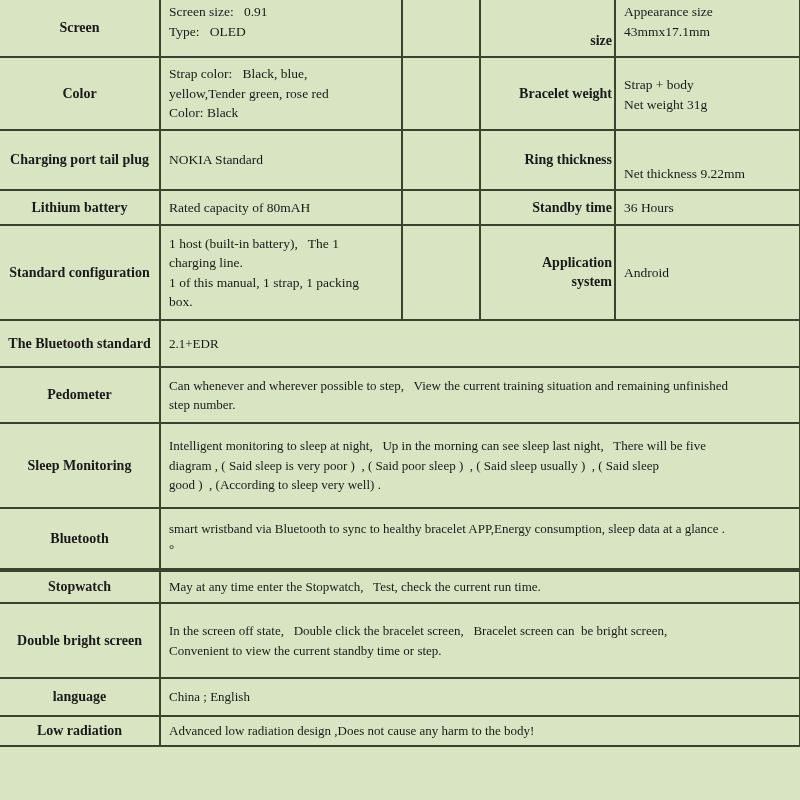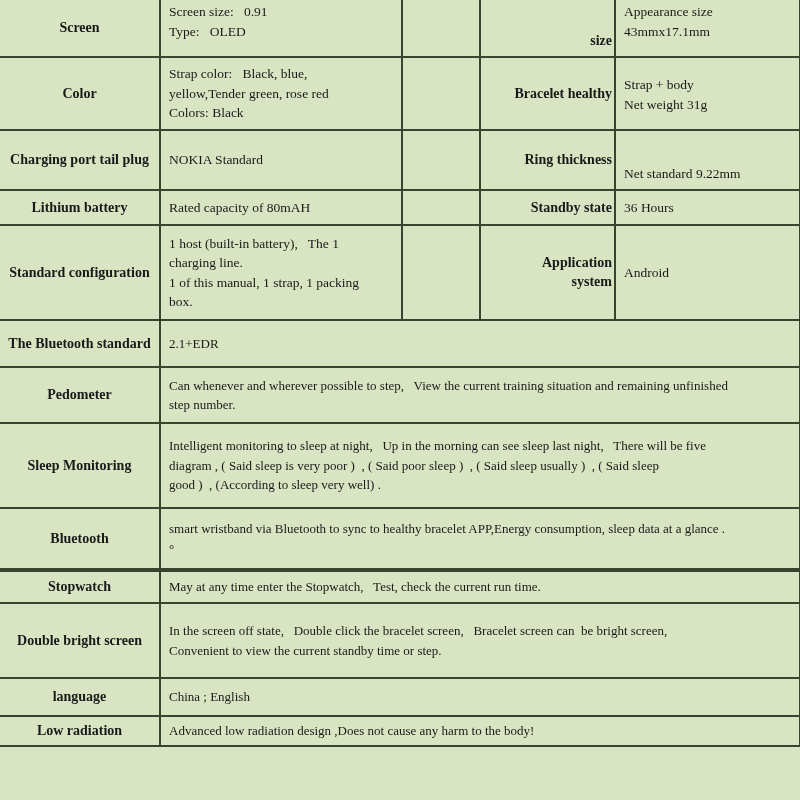--- a/index.html
+++ b/index.html
@@ -93,38 +93,38 @@
 Type:   OLED</td>
         <td class="spacer"></td>
         <td class="rlbl v-bot pb6">size</td>
         <td class="val v-bot pb3">Appearance size
 43mmx17.1mm</td>
       </tr>
       <tr class="tr2">
         <td class="lbl">Color</td>
         <td class="val">Strap color:   Black, blue,
 yellow,Tender green, rose red
-Colors: Black</td>
+Color: Black</td>
         <td class="spacer"></td>
-        <td class="rlbl">Bracelet healthy</td>
+        <td class="rlbl">Bracelet weight</td>
         <td class="val v-bot pb3">Strap + body
 Net weight 31g</td>
       </tr>
       <tr class="tr3">
         <td class="lbl">Charging port tail plug</td>
         <td class="val">NOKIA Standard</td>
         <td class="spacer"></td>
         <td class="rlbl">Ring thickness</td>
-        <td class="val v-bot pb6">Net standard 9.22mm</td>
+        <td class="val v-bot pb6">Net thickness 9.22mm</td>
       </tr>
       <tr class="tr4">
         <td class="lbl">Lithium battery</td>
         <td class="val">Rated capacity of 80mAH</td>
         <td class="spacer"></td>
-        <td class="rlbl">Standby state</td>
+        <td class="rlbl">Standby time</td>
         <td class="val">36 Hours</td>
       </tr>
       <tr class="tr5">
         <td class="lbl">Standard configuration</td>
         <td class="val">1 host (built-in battery),   The 1
 charging line.
 1 of this manual, 1 strap, 1 packing
 box.</td>
         <td class="spacer"></td>
         <td class="rlbl">Application

